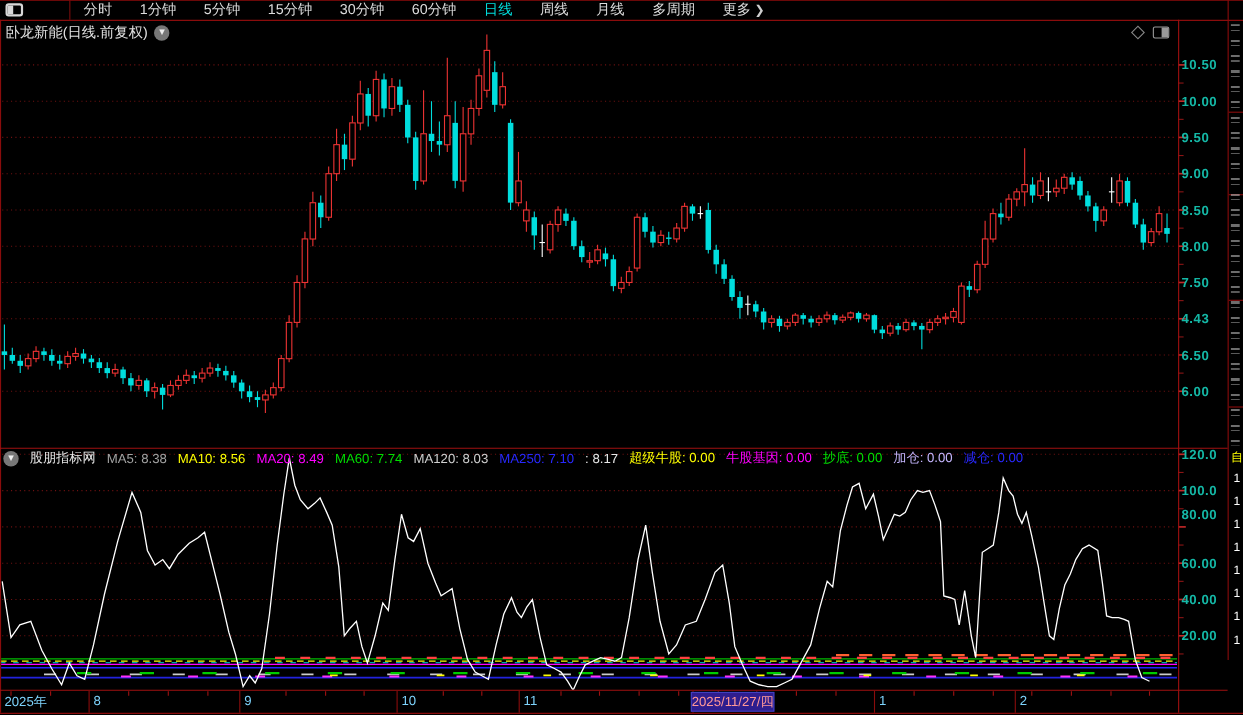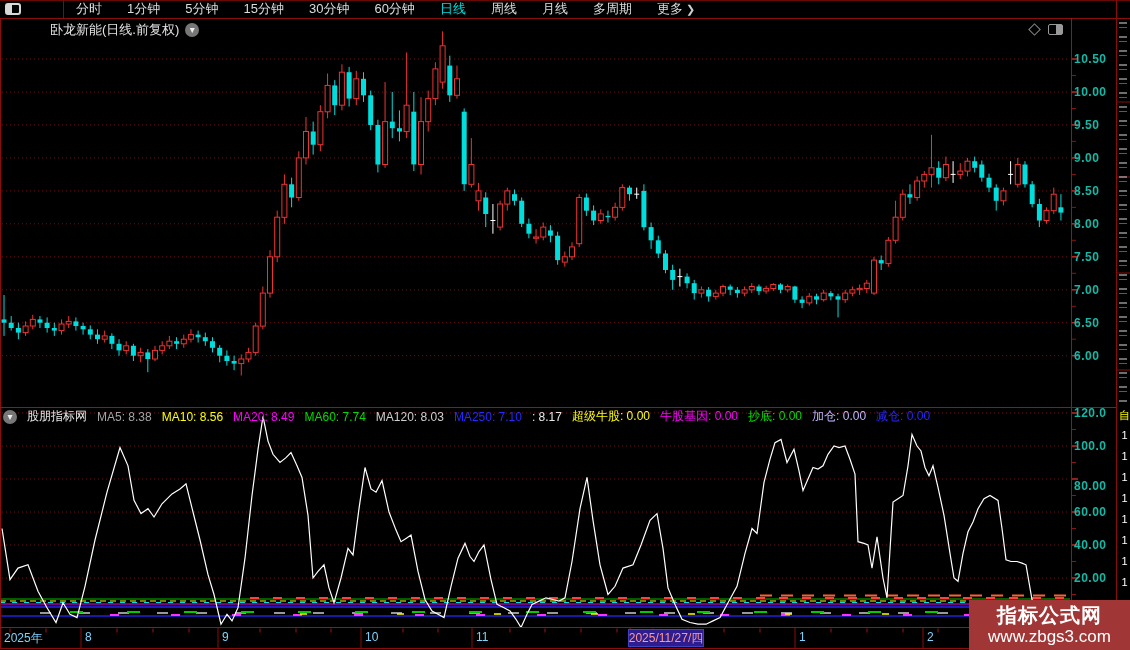--- a/index.html
+++ b/index.html
@@ -15,21 +15,21 @@
   .tb-sep{position:absolute;left:63px;top:0;width:1px;height:18px;background:#7a0c0c;}
   .period-menu{position:absolute;left:76px;top:0;height:18px;display:flex;gap:25px;align-items:center;white-space:nowrap;}
   .mi{cursor:default;}
   .mi.active{color:#00dddd;}
   .more-wrap{display:flex;align-items:center;gap:3px;}
   .chev-r{font-size:11px;color:#cfcfcf;}
   .right-btns{position:absolute;left:815px;top:0;width:302px;height:18px;display:flex;z-index:3;}
   .rb{flex:1;border-left:1px solid #7a0c0c;display:flex;align-items:center;justify-content:center;
       color:#e6e6e6;font-size:12.5px;white-space:nowrap;}
   
-  .titlebar{position:absolute;left:0;top:19px;width:884px;height:21px;z-index:3;display:flex;align-items:center;padding-left:45px;}
+  .titlebar{position:absolute;left:0;top:19px;width:884px;height:21px;z-index:3;display:flex;align-items:center;}
   .title-text{color:#e2e2e2;font-size:13px;margin-left:5px;}
   .circ-icon{width:14px;height:14px;border-radius:50%;background:#777;color:#eee;font-size:10px;line-height:13px;
              text-align:center;margin-left:6px;}
   .tr-icons{position:absolute;left:1030px;top:19px;height:20px;display:flex;align-items:center;gap:9px;z-index:3;}
   .diamond{width:9px;height:9px;border:1px solid #888;transform:rotate(45deg);}
   .panel-icon{width:15px;height:11px;border:1px solid #999;border-radius:2px;position:relative;}
   .panel-icon::after{content:"";position:absolute;right:0;top:0;width:6px;height:9px;background:#999;}
   
   .ind-header{position:absolute;left:3px;top:409px;height:15px;display:flex;gap:10px;align-items:center;
               z-index:3;font-size:12px;white-space:nowrap;}
@@ -588,37 +588,33 @@
       <div class="dlab" style="left: 222px;">9</div>
       <div class="dlab" style="left: 365px;">10</div>
       <div class="dlab" style="left: 476px;">11</div>
       <div class="dlab" style="left: 799px;">1</div>
       <div class="dlab" style="left: 927px;">2</div>
     </div>
   <div class="dhl" style="left: 628px; width: 76px;">2025/11/27/四</div>
 
   <div class="sidebar-frag"></div>
 
-  <div class="watermark">
-    <div class="wm1">指标公式网</div>
-    <div class="wm2">www.zbgs3.com</div>
-  </div>
 <div class="ylab" style="top: 59px;">10.50</div>
     <div class="ylab" style="top: 91.965px;">10.00</div>
     <div class="ylab" style="top: 124.93px;">9.50</div>
     <div class="ylab" style="top: 157.895px;">9.00</div>
     <div class="ylab" style="top: 190.86px;">8.50</div>
     <div class="ylab" style="top: 223.825px;">8.00</div>
     <div class="ylab" style="top: 256.79px;">7.50</div>
-    <div class="ylab" style="top: 289.755px;">7.00</div>
+    <div class="ylab" style="top: 289.755px;">4.43</div>
     <div class="ylab" style="top: 322.72px;">6.50</div>
     <div class="ylab" style="top: 355.685px;">6.00</div>
     <div class="ylab" style="top: 413px;">120.0</div>
     <div class="ylab" style="top: 446px;">100.0</div>
-    <div class="ylab" style="top: 486px;">80.00</div>
+    <div class="ylab" style="top: 468px;">80.00</div>
     <div class="ylab" style="top: 512px;">60.00</div>
     <div class="ylab" style="top: 545px;">40.00</div>
     <div class="ylab" style="top: 578px;">20.00</div>
     <div class="sb-item" style="color: rgb(255, 255, 0); top: 408px;">自</div>
     <div class="sb-item" style="color: rgb(255, 255, 255); top: 429px;">1</div>
     <div class="sb-item" style="color: rgb(255, 255, 255); top: 450px;">1</div>
     <div class="sb-item" style="color: rgb(255, 255, 255); top: 471px;">1</div>
     <div class="sb-item" style="color: rgb(255, 255, 255); top: 492px;">1</div>
     <div class="sb-item" style="color: rgb(255, 255, 255); top: 513px;">1</div>
     <div class="sb-item" style="color: rgb(255, 255, 255); top: 534px;">1</div>

